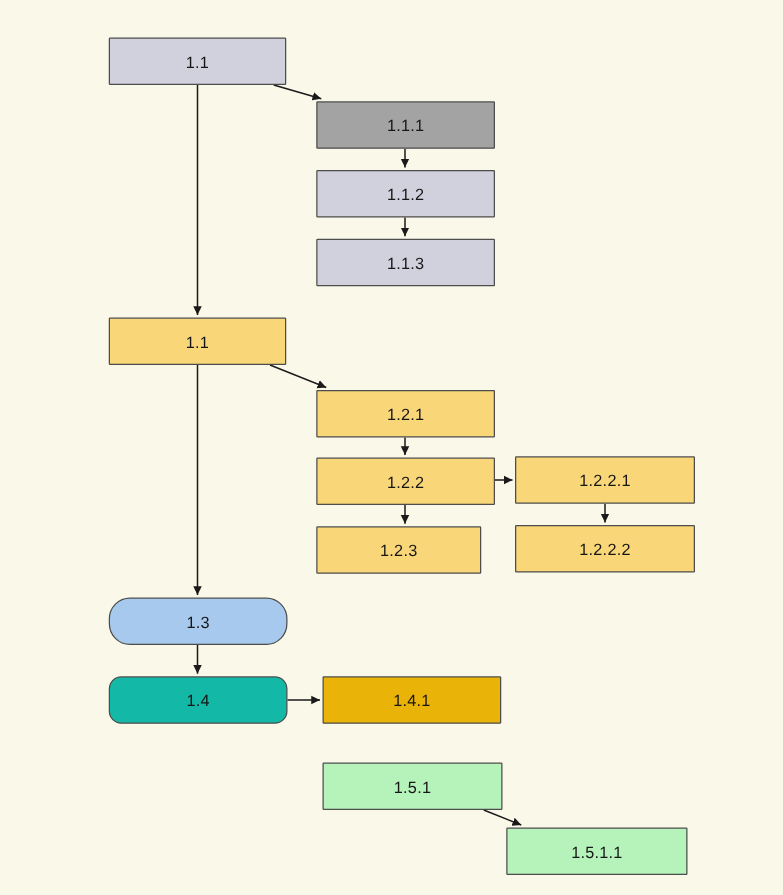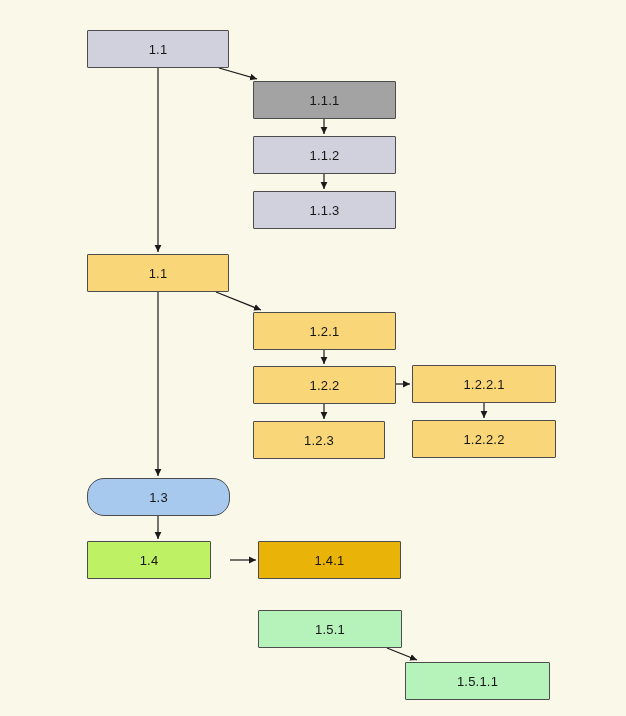--- a/index.html
+++ b/index.html
@@ -95,21 +95,21 @@
       </div>
       <div class="node" style="left: 412px; top: 365px; width: 144px; height: 38px; background: rgb(249, 215, 120); border-color: rgb(77, 77, 77);">
         <span>1.2.2.1</span>
       </div>
       <div class="node" style="left: 412px; top: 420px; width: 144px; height: 38px; background: rgb(249, 215, 120); border-color: rgb(77, 77, 77);">
         <span>1.2.2.2</span>
       </div>
       <div class="node" style="left: 87px; top: 478px; width: 143px; height: 38px; background: rgb(166, 201, 237); border-color: rgb(77, 77, 77); border-radius: 17px;">
         <span>1.3</span>
       </div>
-      <div class="node" style="left: 87px; top: 541px; width: 124px; height: 38px; background: #bef264; border-color: rgb(77, 77, 77);">
+      <div class="node" style="left: 87px; top: 541px; width: 143px; height: 38px; background: #14b8a6; border-color: rgb(77, 77, 77); border-radius: 10px;">
         <span>1.4</span>
       </div>
       <div class="node" style="left: 258px; top: 541px; width: 143px; height: 38px; background: #eab308; border-color: rgb(77, 77, 77);">
         <span>1.4.1</span>
       </div>
       <div class="node" style="left: 258px; top: 610px; width: 144px; height: 38px; background: rgb(182, 243, 187); border-color: rgb(77, 77, 77);">
         <span>1.5.1</span>
       </div>
       <div class="node" style="left: 405px; top: 662px; width: 145px; height: 38px; background: rgb(182, 243, 187); border-color: rgb(77, 77, 77);">
         <span>1.5.1.1</span>

